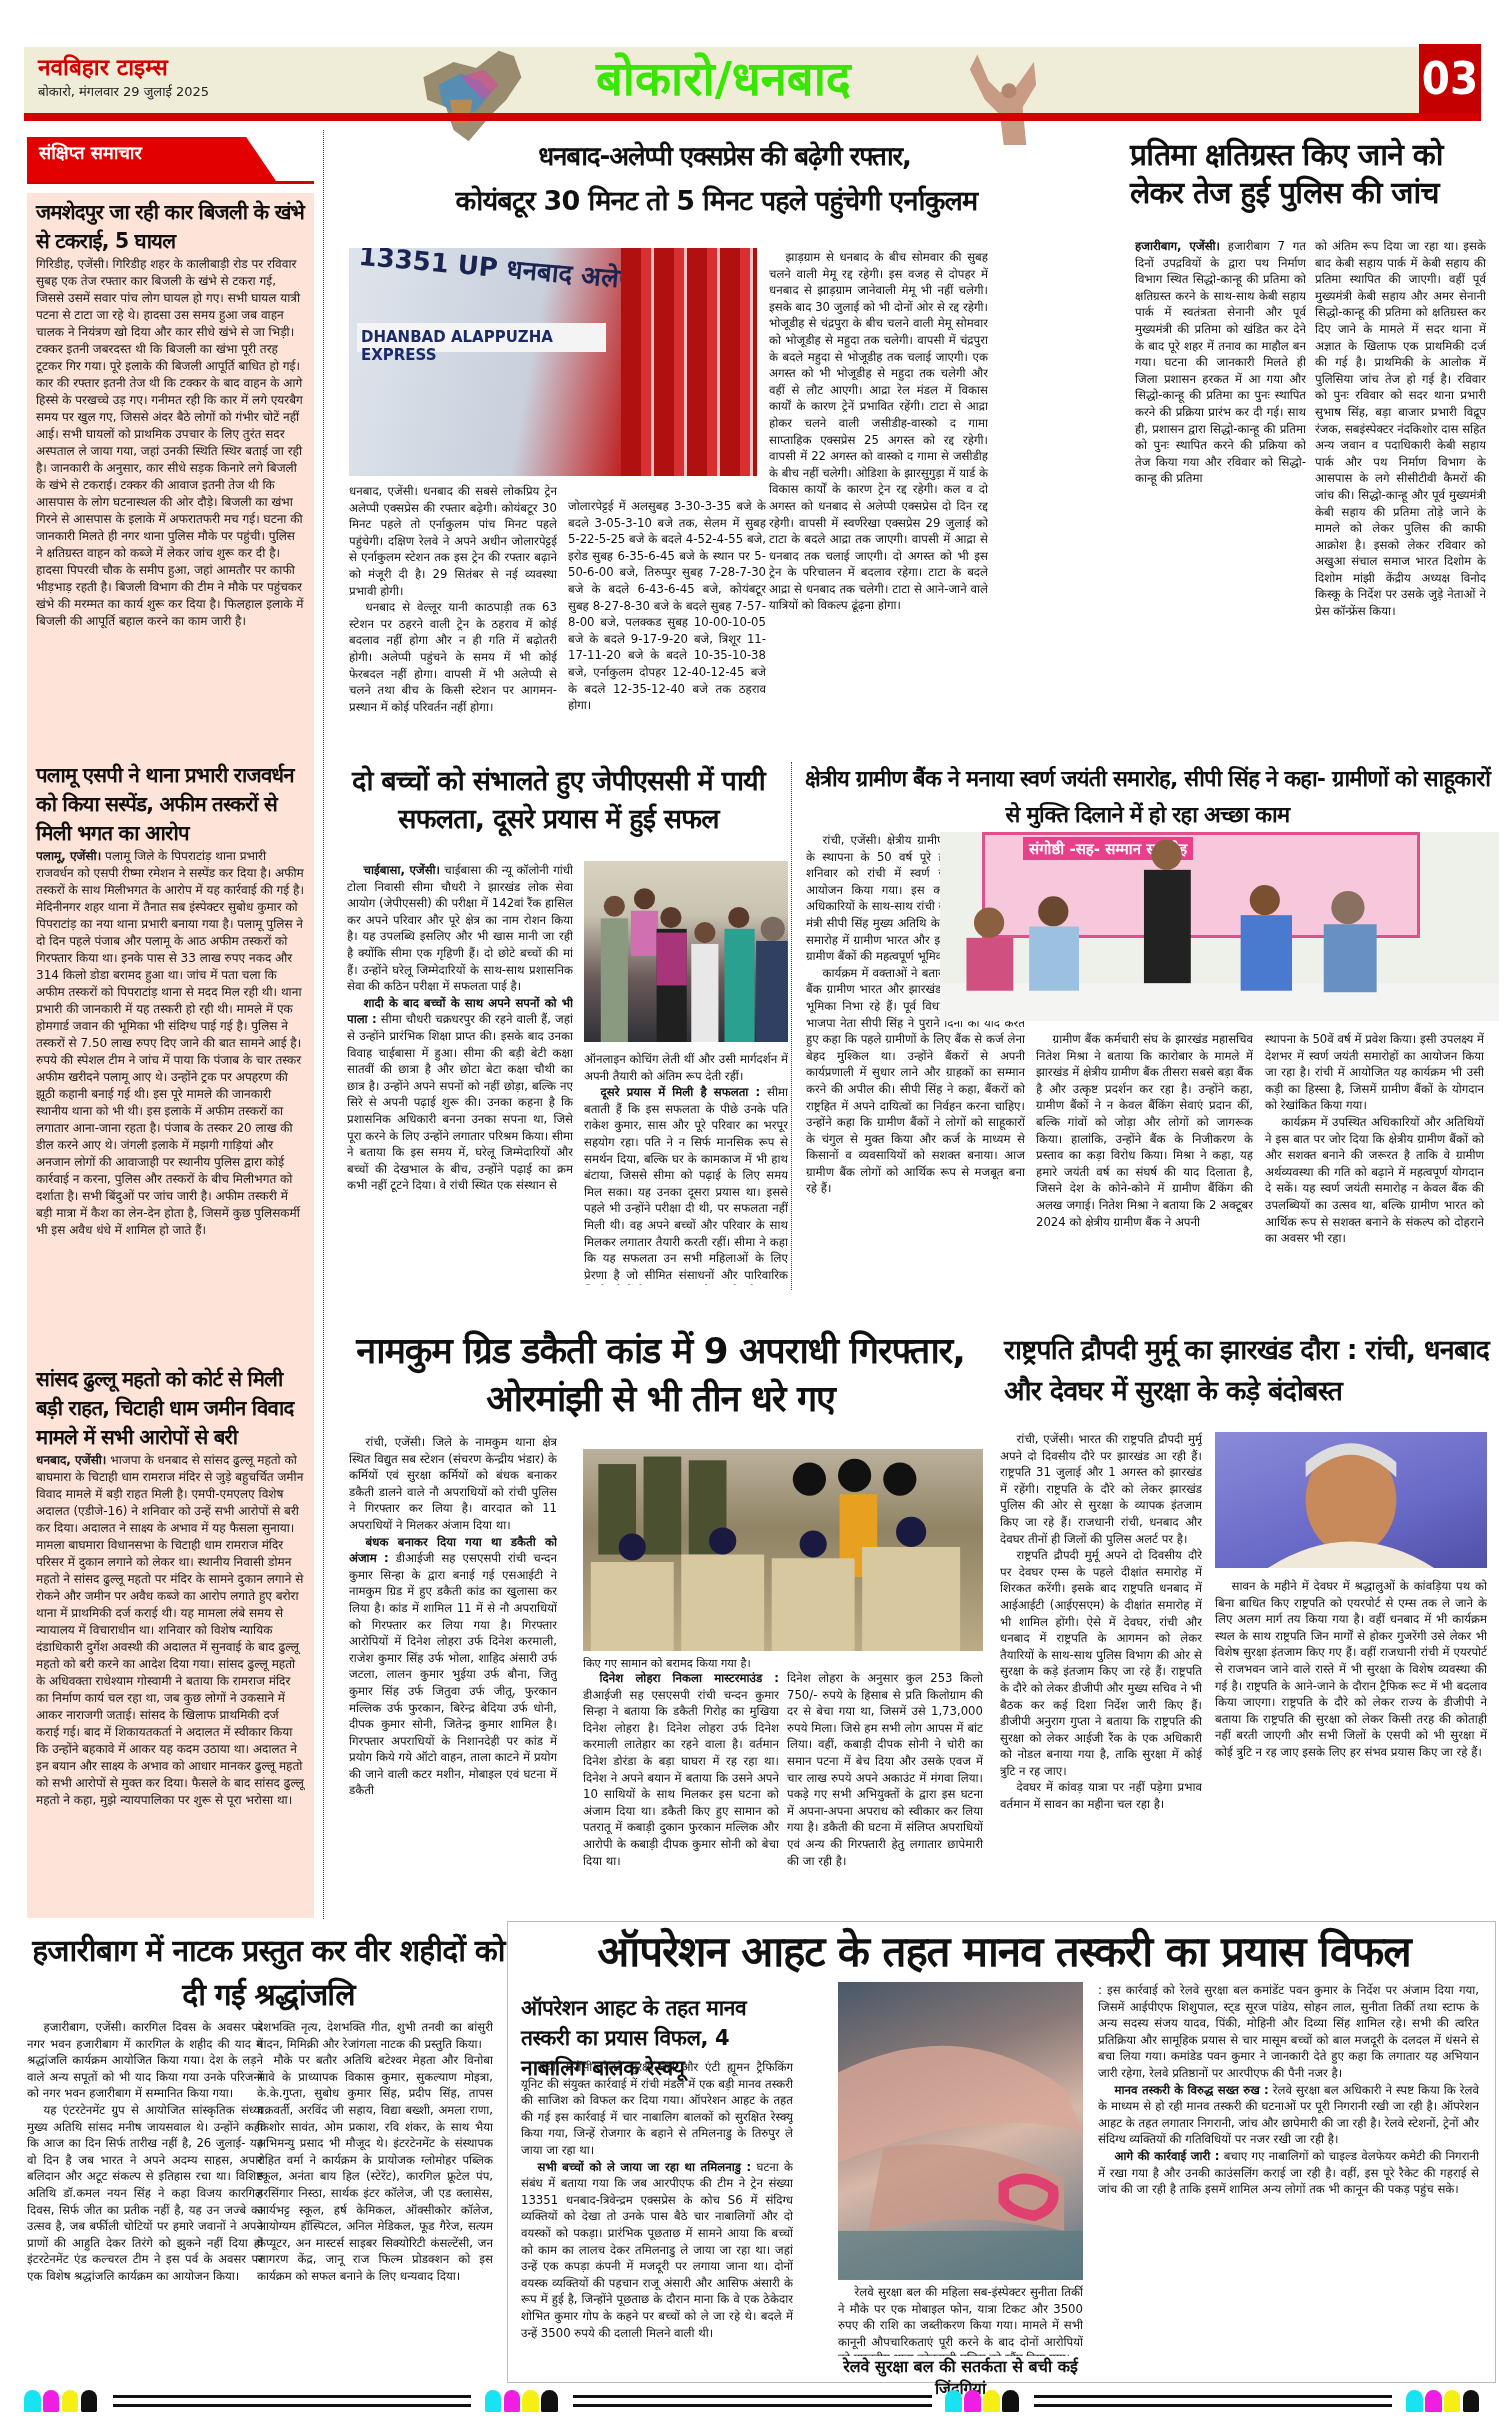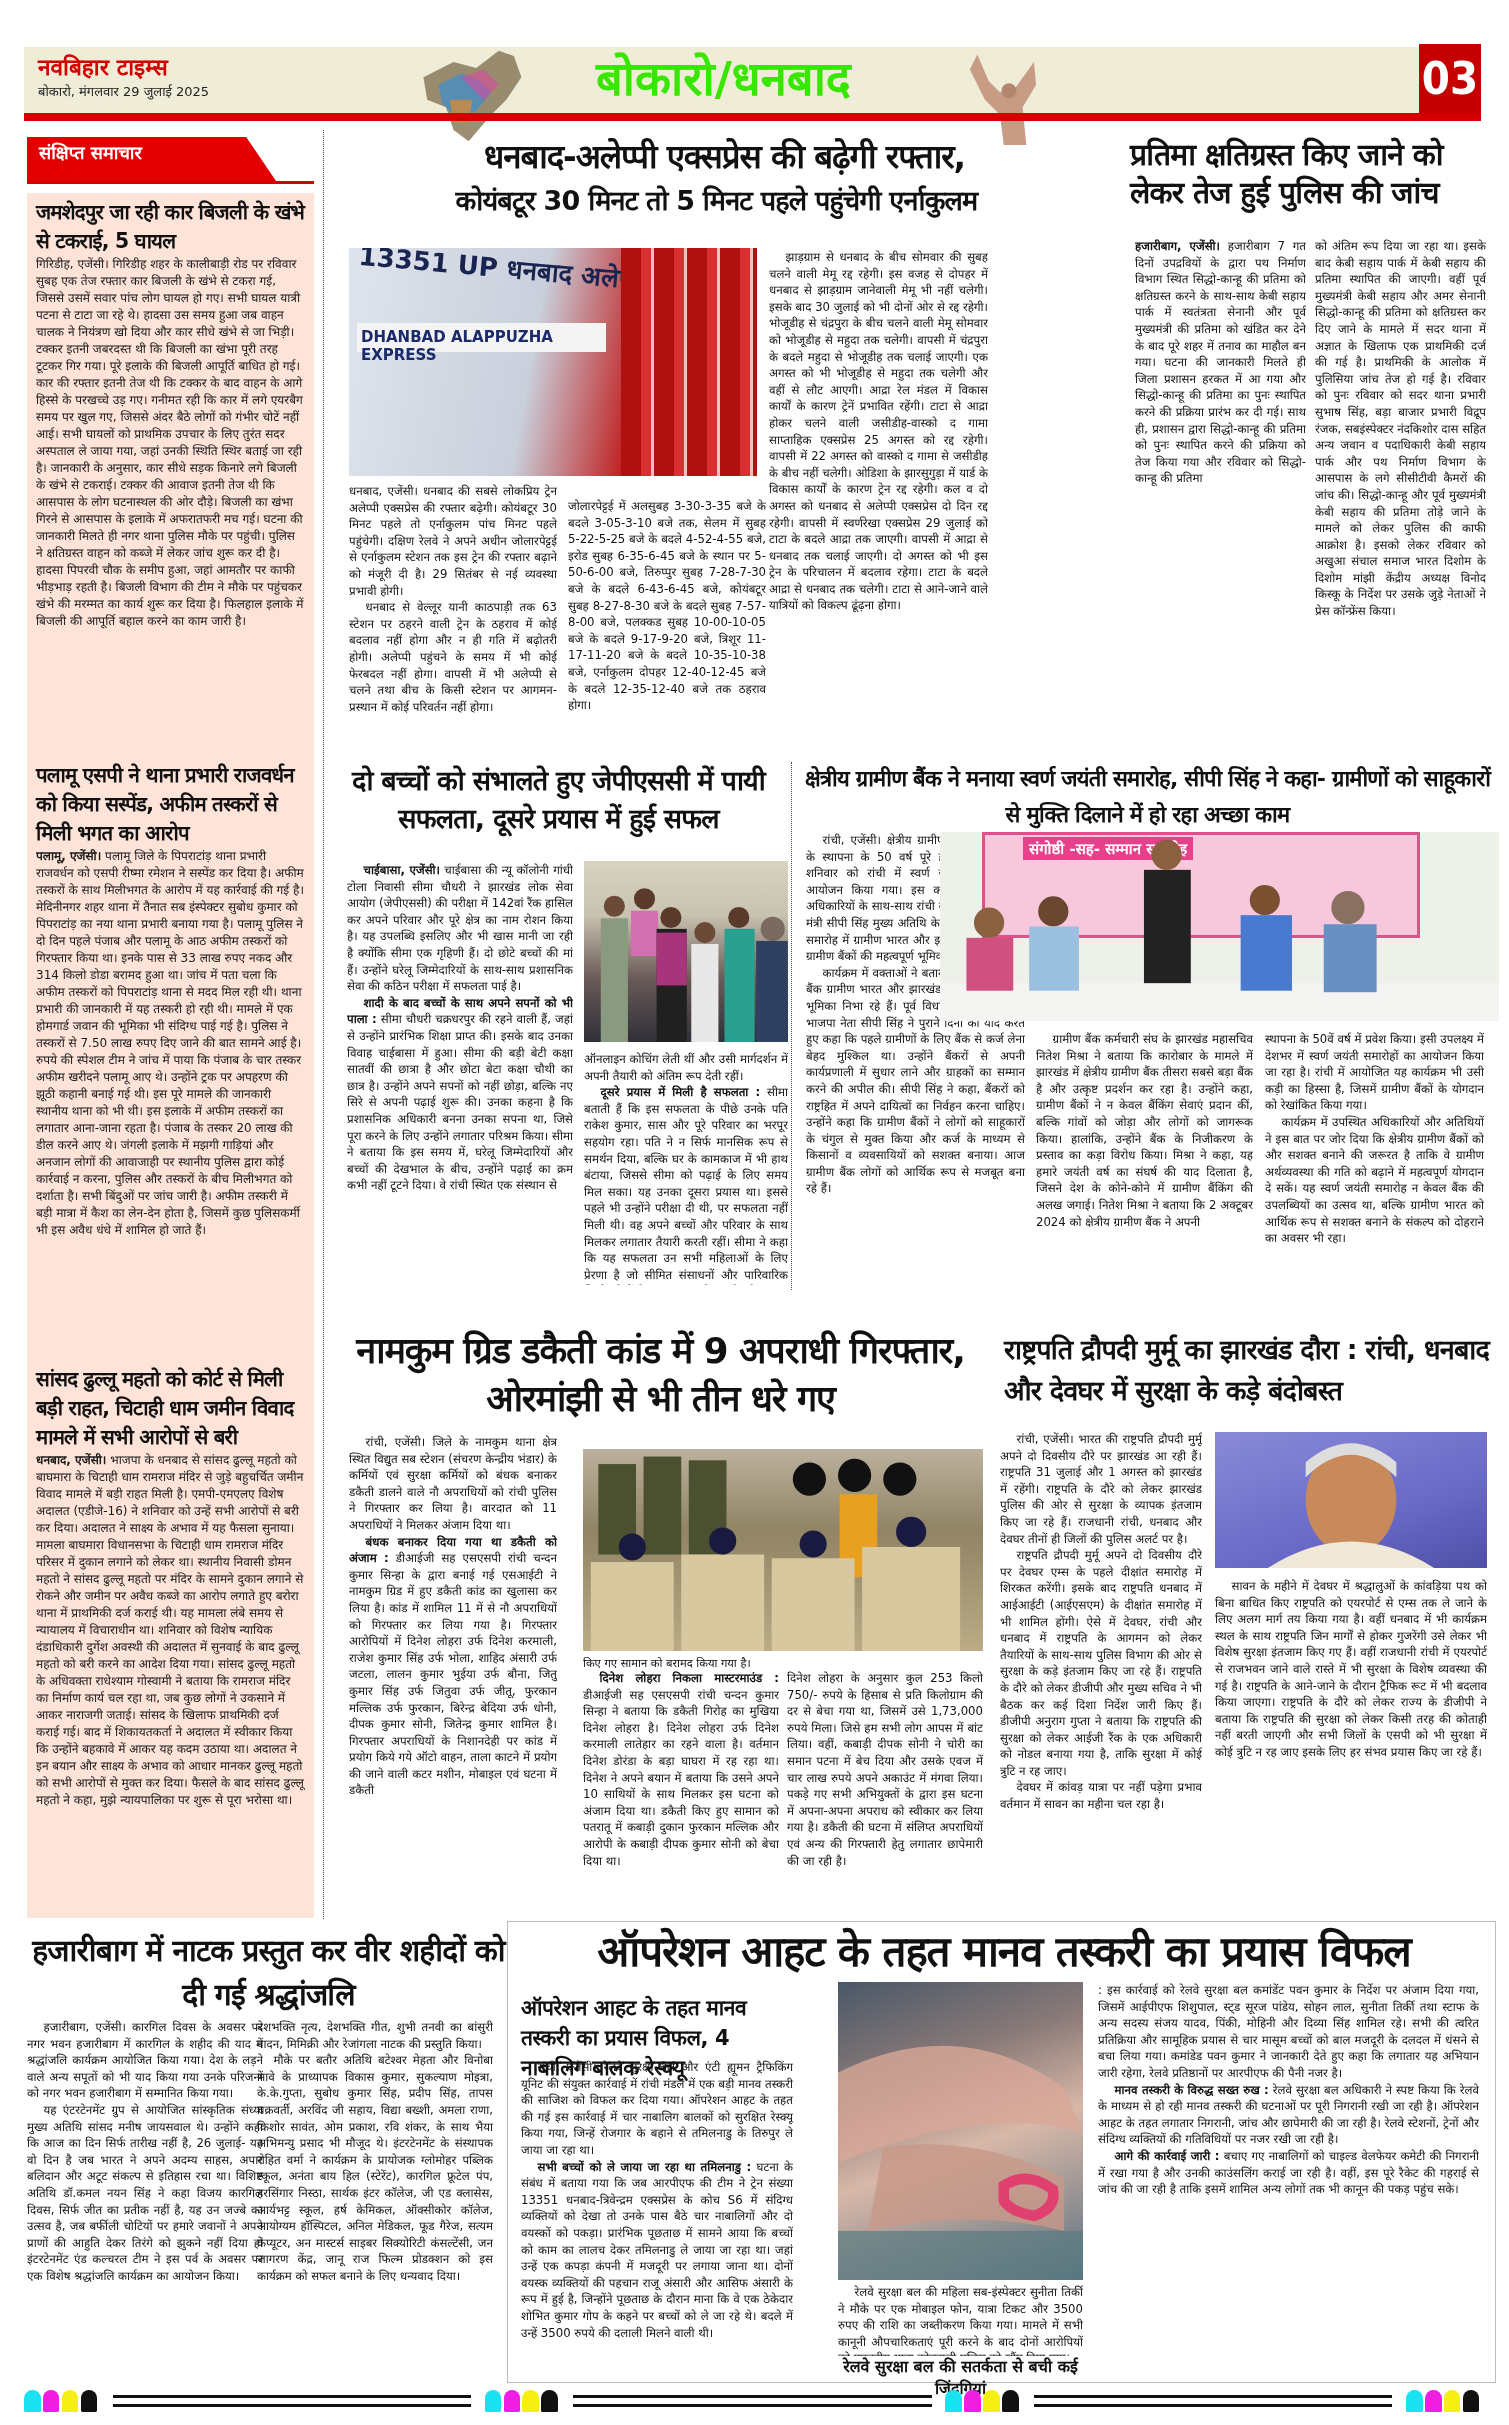--- a/index.html
+++ b/index.html
@@ -14,21 +14,21 @@
 .page-no{left:1419px;top:44px;width:62px;height:69px;background:#c40000;color:#fff;font-size:45px;font-weight:bold;text-align:center;line-height:69px;font-family:"DejaVu Sans Condensed","DejaVu Sans",sans-serif}
 .map-art{left:408px;top:47px;width:159px;height:98px}
 .statue-art{left:947px;top:47px;width:121px;height:98px}
 .brief-tag{left:27px;top:137px;width:249px;height:44px;background:#e30000;clip-path:polygon(0 0,88% 0,100% 100%,0 100%);color:#fff;font-size:18px;font-weight:bold;padding:3px 12px}
 .brief-rule{left:27px;top:181px;width:287px;height:3px;background:#d40000}
 .brief-box{left:27px;top:193px;width:287px;height:1725px;background:#fde3d8}
 .vdot{border-left:1.5px dotted #444}
 .col-text{font-size:11.7px;line-height:16.6px;text-align:justify;color:#111}
 .brief-h{font-size:20.4px;font-weight:bold;line-height:29px;letter-spacing:-0.8px}
 .brief-p{font-size:12px;line-height:17px;color:#1a1a1a}
-.h-big{font-size:33px;font-weight:bold;letter-spacing:-1.1px;line-height:45px}
+.h-big{font-size:26px;font-weight:bold;letter-spacing:-1.1px;line-height:45px}
 .h-sub{font-size:27px;font-weight:bold;letter-spacing:-0.8px;line-height:33px}
 .h-mid{font-size:29px;font-weight:bold;letter-spacing:-0.8px;line-height:36px}
 .photo{overflow:hidden}
 .b{font-weight:bold}
 .indent{text-indent:16.6px}
 .cap{font-size:11.3px;line-height:16px}
 .reg-mark{width:75px;height:22.6px;display:flex;gap:2.3px}
 .reg-mark span{width:16.6px;height:22.6px;border-radius:8.3px 8.3px 1.5px 1.5px}
 .reg-line{height:12px;border-top:3.8px solid #111;border-bottom:3.8px solid #111}
 .box-frame{border:1.5px solid #bbb}

